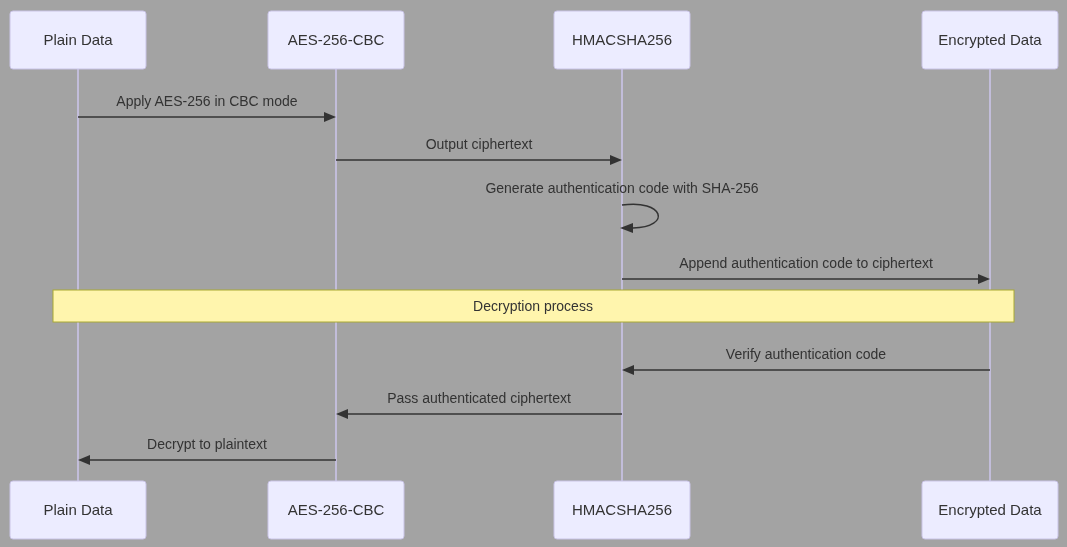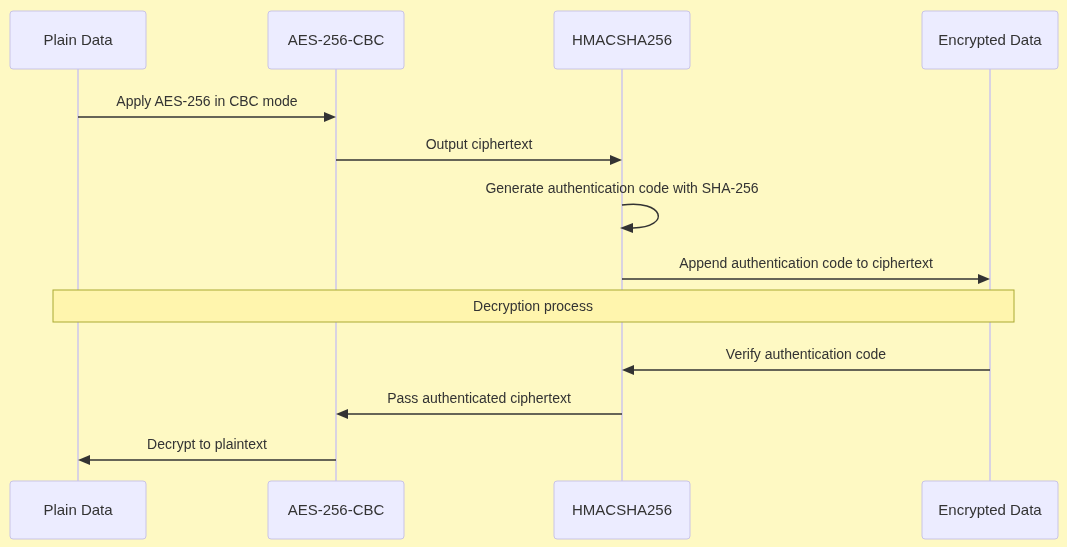--- a/index.html
+++ b/index.html
@@ -8,21 +8,21 @@
     background: #FFFFFF;
     width: 1067px;
     height: 547px;
     overflow: hidden;
     font-family: "Liberation Sans", "DejaVu Sans", sans-serif;
   }
   .stage {
     position: relative;
     width: 1067px;
     height: 547px;
-    background: #fef9c3;
+    background: #a3a3a3;
   }
   svg { display: block; }
   .lifeline {
     stroke: #CDC6EC;
     stroke-width: 1.5;
   }
   .actor-box {
     stroke-width: 1;
   }
   .actor-label {

